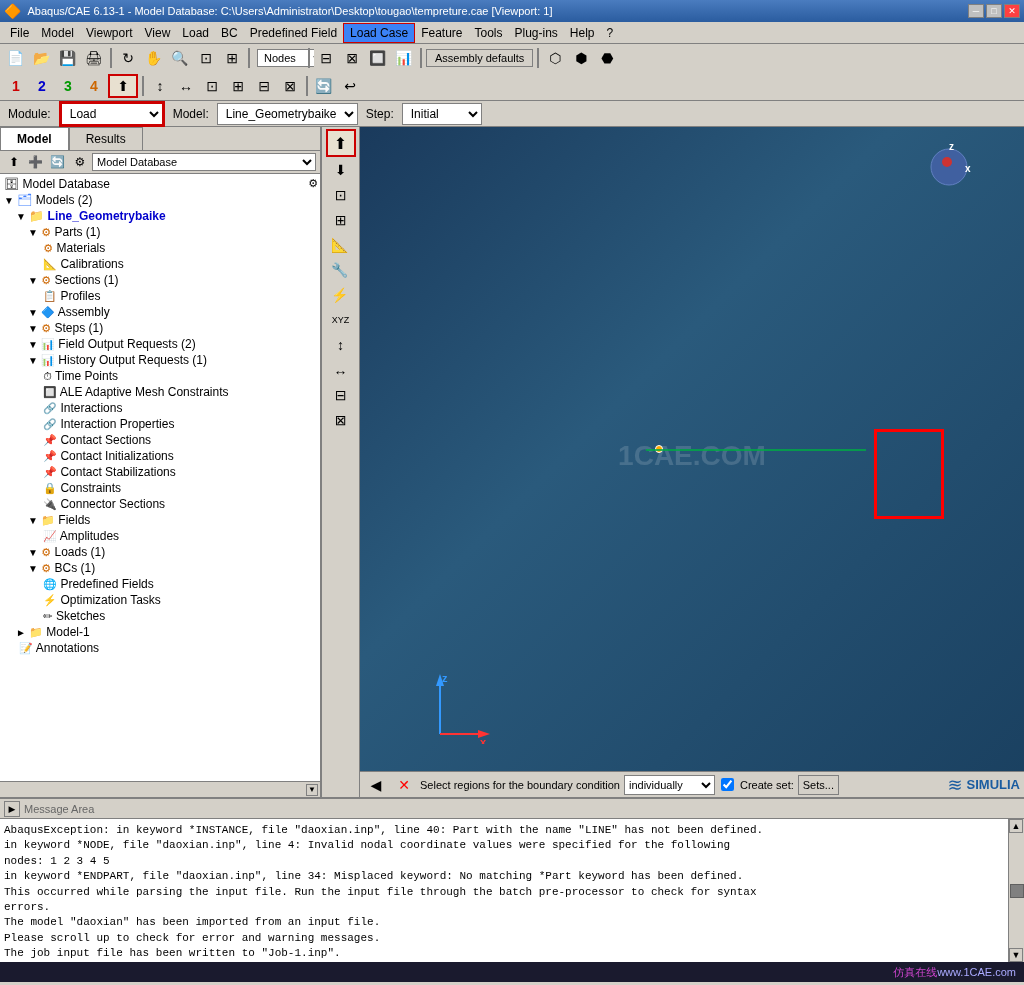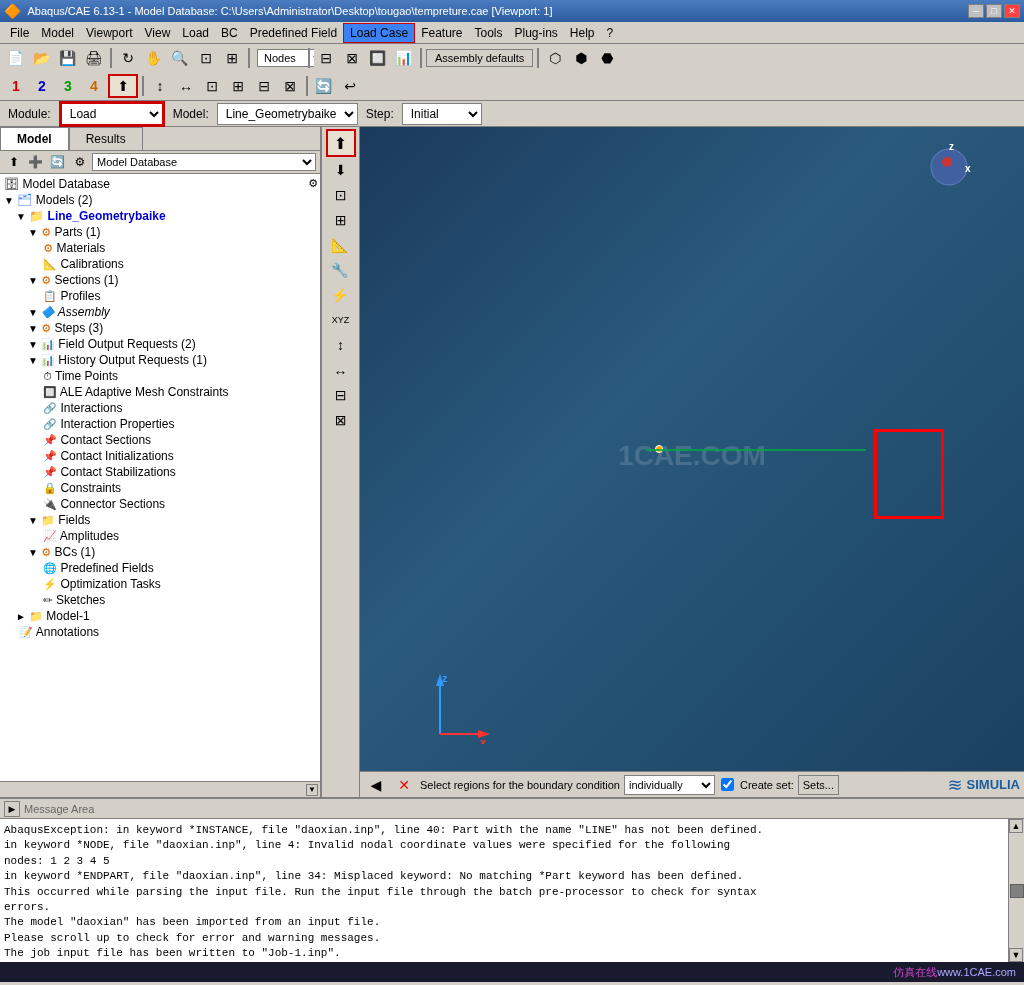--- a/index.html
+++ b/index.html
@@ -248,29 +248,29 @@
       <div class="tree-node" style="padding-left:26px;">
         <span style="font-size:10px;">▼</span>
         <span style="font-size:11px; color:#cc6600;">⚙</span>
         <span class="tree-text"> Sections (1)</span>
       </div>
       <div class="tree-node" style="padding-left:26px;">
         <span style="width:12px; display:inline-block;"></span>
         <span style="font-size:11px;">📋</span>
         <span class="tree-text"> Profiles</span>
       </div>
-      <div class="tree-node" style="padding-left:26px;font-style:italic;">
+      <div class="tree-node" style="padding-left:26px;">
         <span style="font-size:10px;">▼</span>
         <span style="font-size:11px; color:#4080ff;">🔷</span>
         <span class="tree-text"> Assembly</span>
       </div>
       <div class="tree-node" style="padding-left:26px;">
         <span style="font-size:10px;">▼</span>
         <span style="font-size:11px; color:#cc6600;">⚙</span>
-        <span class="tree-text"> Steps (3)</span>
+        <span class="tree-text"> Steps (1)</span>
       </div>
       <div class="tree-node" style="padding-left:26px;">
         <span style="font-size:10px;">▼</span>
         <span style="font-size:11px;">📊</span>
         <span class="tree-text"> Field Output Requests (2)</span>
       </div>
       <div class="tree-node" style="padding-left:26px;">
         <span style="font-size:10px;">▼</span>
         <span style="font-size:11px;">📊</span>
         <span class="tree-text"> History Output Requests (1)</span>
@@ -322,20 +322,25 @@
       </div>
       <div class="tree-node" style="padding-left:26px;">
         <span style="font-size:10px;">▼</span>
         <span style="font-size:11px;">📁</span>
         <span class="tree-text"> Fields</span>
       </div>
       <div class="tree-node" style="padding-left:26px;">
         <span style="width:12px; display:inline-block;"></span>
         <span style="font-size:11px;">📈</span>
         <span class="tree-text"> Amplitudes</span>
+      </div>
+      <div class="tree-node" style="padding-left:26px;">
+        <span style="font-size:10px;">▼</span>
+        <span style="font-size:11px; color:#cc6600;">⚙</span>
+        <span class="tree-text"> Loads (1)</span>
       </div>
       <div class="tree-node" style="padding-left:26px;">
         <span style="font-size:10px;">▼</span>
         <span style="font-size:11px; color:#cc6600;">⚙</span>
         <span class="tree-text"> BCs (1)</span>
       </div>
       <div class="tree-node" style="padding-left:26px;">
         <span style="width:12px; display:inline-block;"></span>
         <span style="font-size:11px;">🌐</span>
         <span class="tree-text"> Predefined Fields</span>

